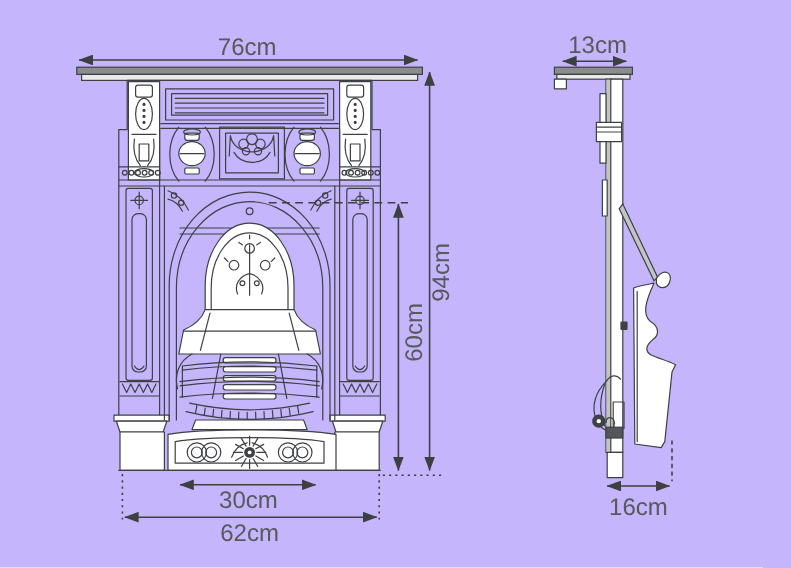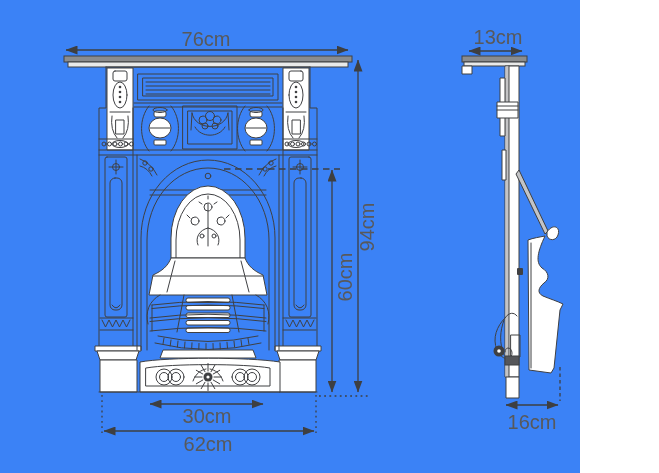--- a/index.html
+++ b/index.html
@@ -1,16 +1,16 @@
 <!DOCTYPE html>
 <html><head>
 <meta charset="utf-8">
 <style>
   html,body{margin:0;padding:0;background:#ffffff;}
-  .canvas{position:relative;width:580px;height:473px;background:#3b82f6;overflow:hidden;}
+  .canvas{position:relative;width:659px;height:473px;background:#c4b5fd;overflow:hidden;}
   .ln{stroke:#3f4043;stroke-width:1;fill:none;stroke-linecap:round;stroke-linejoin:round;}
   .lnw{stroke:#3f4043;stroke-width:1;fill:#ffffff;stroke-linejoin:round;}
   .grayfill{fill:#c3c4c6;stroke:#3f4043;stroke-width:1;}
   .gray{fill:#8a8c8e;stroke:#3f4043;stroke-width:1;}
   .lightgray{fill:#e9eaea;stroke:#3f4043;stroke-width:1;}
   .fill-dark{fill:#3f4043;stroke:none;}
   .dim{stroke:#3e3f41;stroke-width:1.3;fill:none;}
   .dash{stroke-dasharray:6.5 4.5;}
   .dash2{stroke-dasharray:3.5 3;}
   .dots{stroke-dasharray:1.8 3.4;}

